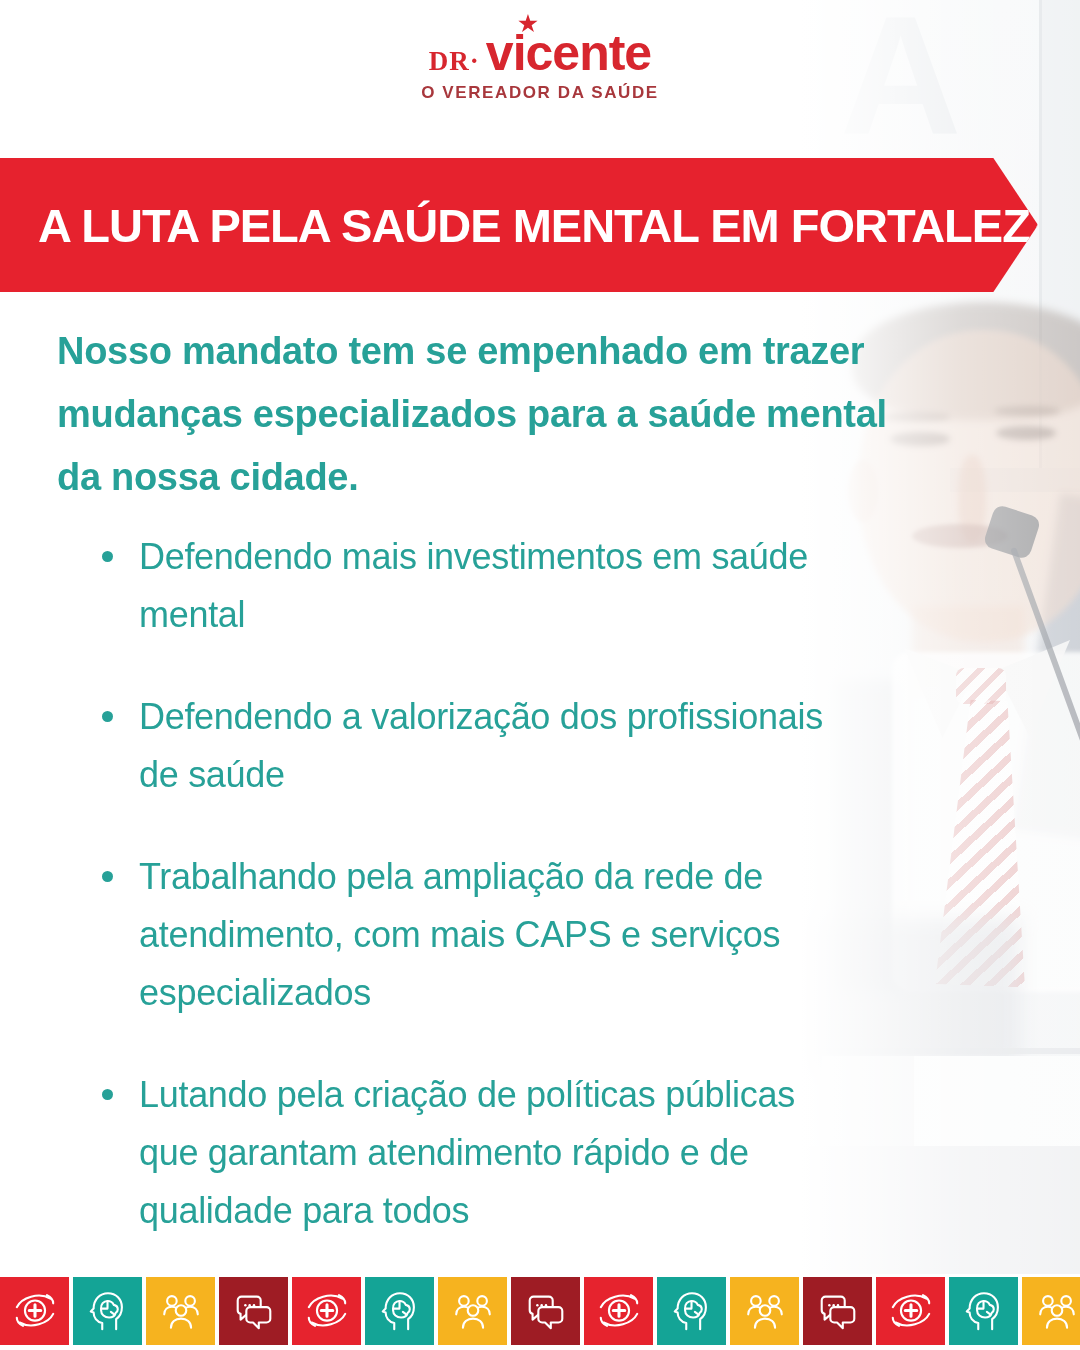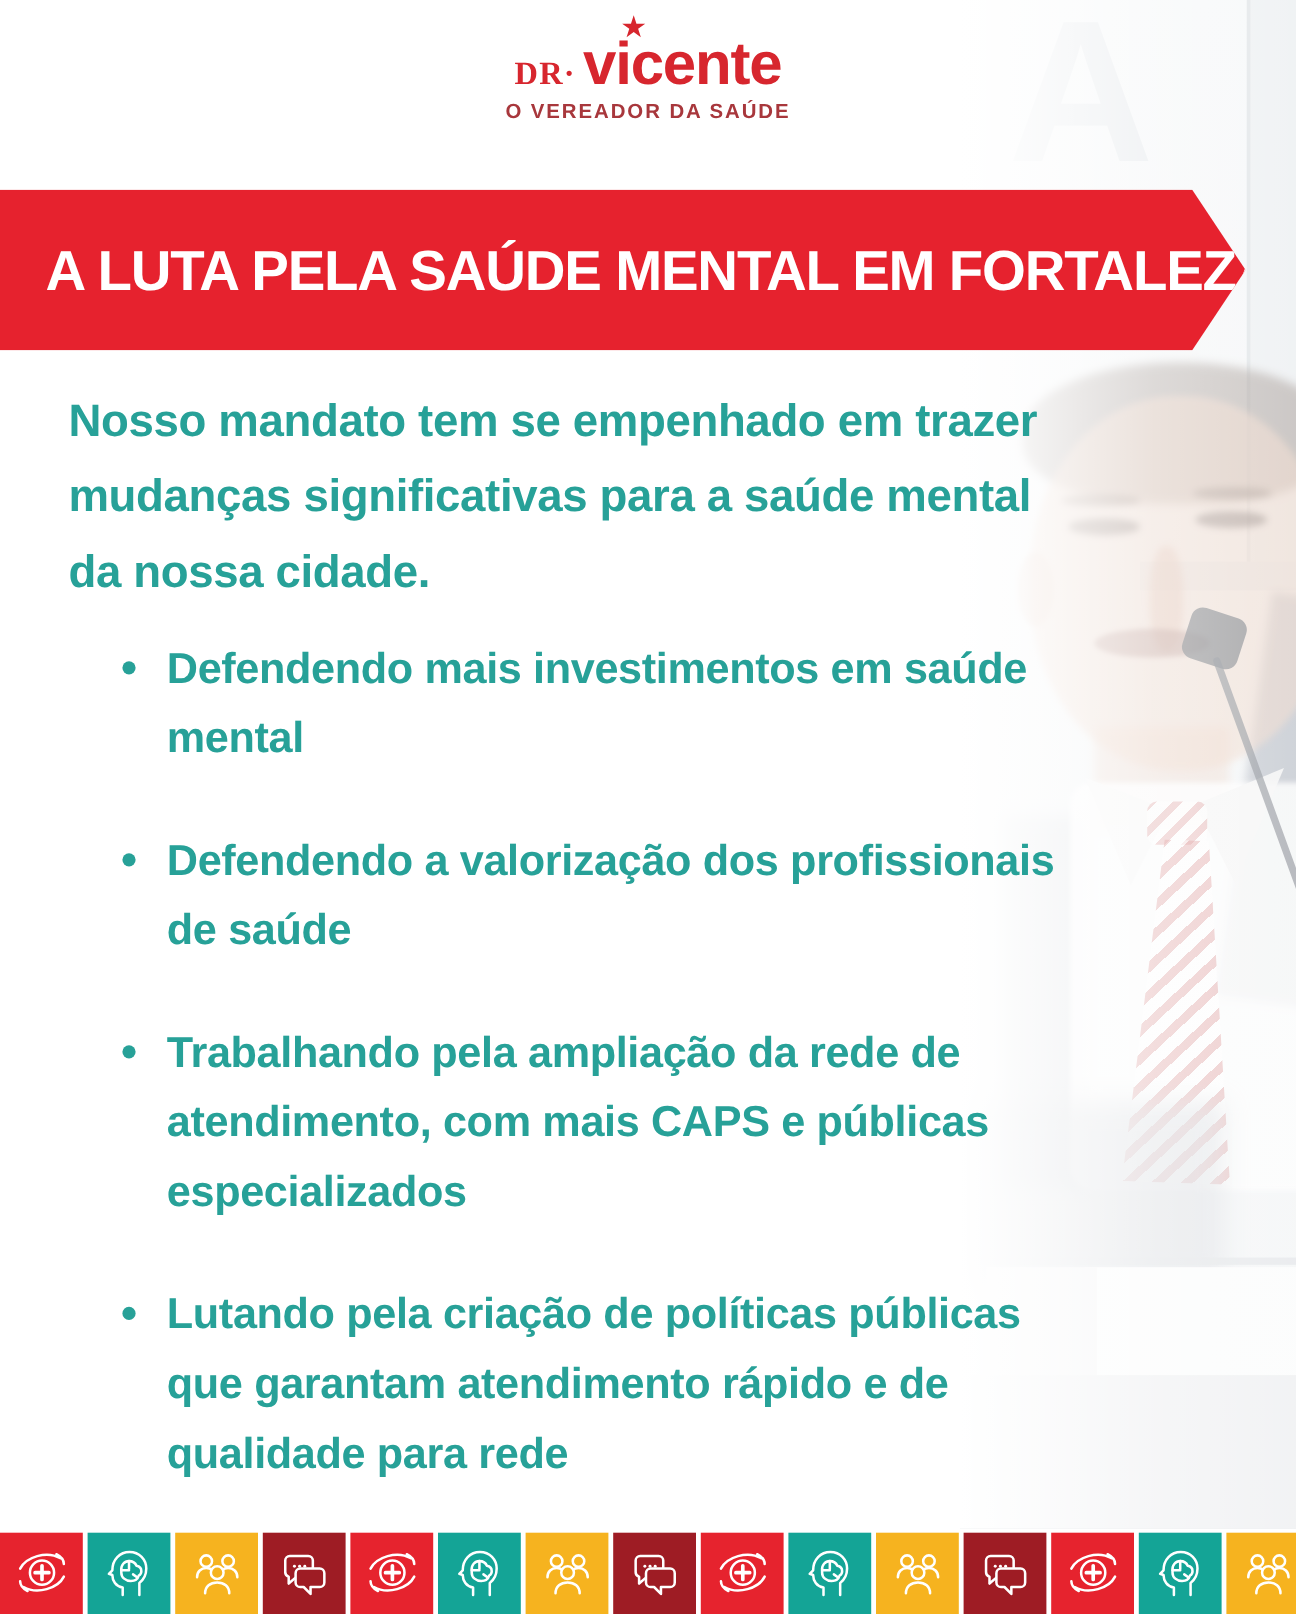--- a/index.html
+++ b/index.html
@@ -59,21 +59,21 @@
           clip-path:polygon(0 0,95.7% 0,100% 50%,95.7% 100%,0 100%);
           display:flex;align-items:center;}
   .banner-title{color:#ffffff;font-size:47px;font-weight:bold;letter-spacing:-1px;padding-left:38px;white-space:nowrap;}
 
   
   .intro{position:absolute;left:57px;top:320px;width:860px;z-index:3;
          color:#27a198;font-size:38px;font-weight:bold;line-height:63px;white-space:pre-line;letter-spacing:-.3px;}
   .bullets{position:absolute;left:102px;top:528px;width:840px;z-index:3;}
   .bullet{display:flex;margin-bottom:44px;}
   .bullet-dot{flex:none;width:11px;height:11px;border-radius:50%;background:#27a198;margin-top:23px;}
-  .bullet-text{margin-left:26px;color:#27a198;font-size:36px;font-weight:bold;line-height:58px;white-space:pre-line;letter-spacing:-.3px;}
+  .bullet-text{margin-left:26px;color:#27a198;font-size:36px;font-weight:normal;line-height:58px;white-space:pre-line;letter-spacing:-.3px;}
 
   
   .footer-strip{position:absolute;left:0;top:1277px;width:1080px;height:68px;display:flex;gap:4px;overflow:hidden;z-index:2;}
   .tile{flex:none;width:69px;height:68px;display:flex;align-items:center;justify-content:center;}
   .tile-icon{width:46px;height:46px;display:block;}
   .defs-hidden{position:absolute;width:0;height:0;overflow:hidden;}
 </style>
 </head>
 <body>
 
@@ -117,45 +117,45 @@
       <span class="logo-name">vicente</span>
     </div>
     <div class="logo-tagline">O VEREADOR DA SAÚDE</div>
   </header>
 
   <div class="banner">
     <div class="banner-title">A LUTA PELA SAÚDE MENTAL EM FORTALEZA</div>
   </div>
 
   <div class="intro">Nosso mandato tem se empenhado em trazer
-mudanças significativas para a saúde mental
+mudanças especializados para a saúde mental
 da nossa cidade.</div>
 
   <div class="bullets">
     <div class="bullet">
       <span class="bullet-dot"></span>
       <span class="bullet-text">Defendendo mais investimentos em saúde
 mental</span>
     </div>
     <div class="bullet">
       <span class="bullet-dot"></span>
       <span class="bullet-text">Defendendo a valorização dos profissionais
 de saúde</span>
     </div>
     <div class="bullet">
       <span class="bullet-dot"></span>
       <span class="bullet-text">Trabalhando pela ampliação da rede de
-atendimento, com mais CAPS e públicas
+atendimento, com mais CAPS e serviços
 especializados</span>
     </div>
     <div class="bullet">
       <span class="bullet-dot"></span>
       <span class="bullet-text">Lutando pela criação de políticas públicas
 que garantam atendimento rápido e de
-qualidade para rede</span>
+qualidade para todos</span>
     </div>
   </div>
 
   <footer class="footer-strip">
       <div class="tile" style="background: rgb(230, 35, 46); color: rgb(230, 35, 46);">
         <svg class="tile-icon">
           <use href="#hands-heal-icon"></use>
         </svg>
       </div>
       <div class="tile" style="background: rgb(20, 164, 150); color: rgb(20, 164, 150);">

